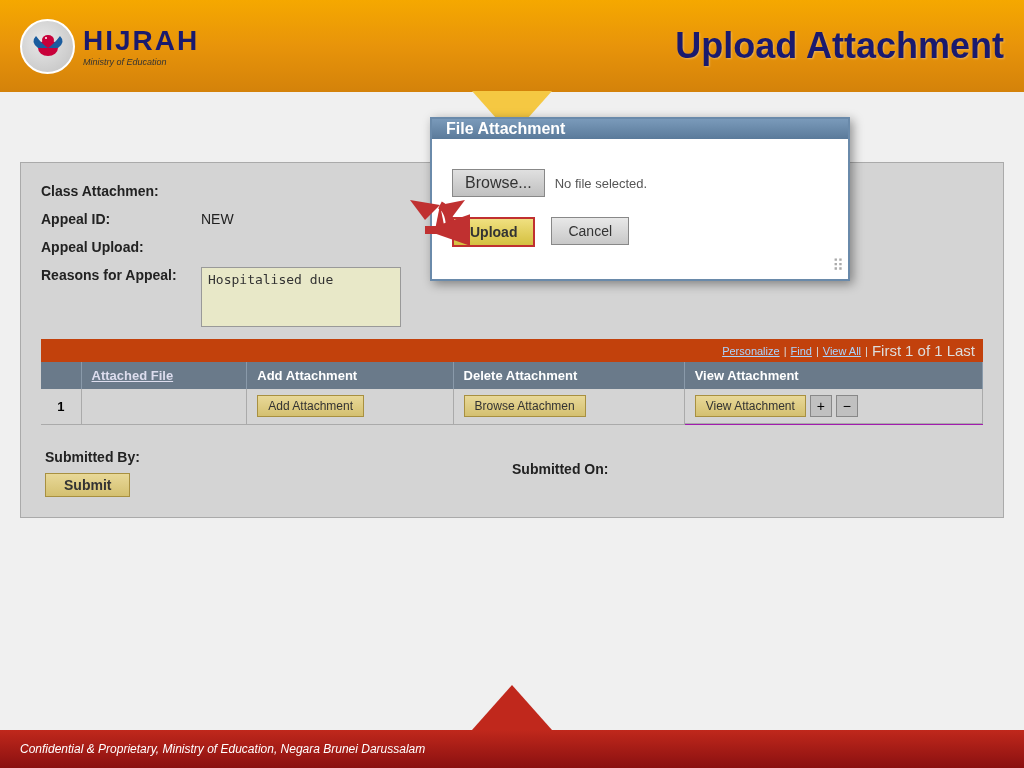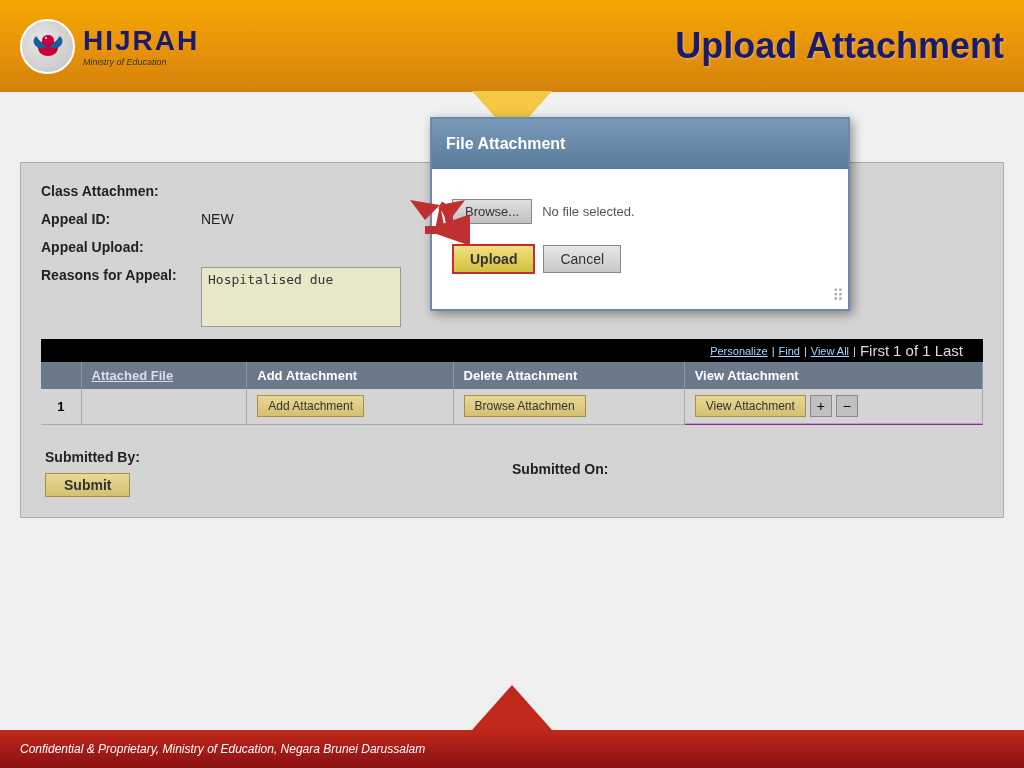--- a/index.html
+++ b/index.html
@@ -130,24 +130,24 @@
       resize: none;
       color: #333;
     }
 
     
     .table-section {
       margin-top: 8px;
     }
 
     .table-toolbar {
-      background: #000000;
+      background: #c2410c;
       color: #ddd;
       font-size: 11px;
-      padding: 3px 20px;
+      padding: 3px 8px;
       display: flex;
       justify-content: flex-end;
       align-items: center;
       gap: 4px;
     }
 
     .table-toolbar a {
       color: #aad4ff;
       text-decoration: underline;
       cursor: pointer;
@@ -263,54 +263,54 @@
       border: 2px solid #6a8aaa;
       box-shadow: 3px 3px 10px rgba(0,0,0,0.4);
       z-index: 200;
     }
 
     .modal-header {
       background: linear-gradient(to bottom, #7a9aba, #5a7a9a);
       color: #fff;
       font-size: 16px;
       font-weight: bold;
-      padding: 16px 14px;
+      padding: 1px 14px;
     }
 
     .modal-body {
       padding: 30px 20px 20px;
       background: #fff;
       min-height: 140px;
     }
 
     .modal-file-row {
       display: flex;
       align-items: center;
       gap: 10px;
       margin-bottom: 20px;
     }
 
     .btn-browse {
       background: linear-gradient(to bottom, #e0e0e0, #c0c0c0);
       border: 1px solid #888;
       padding: 4px 12px;
-      font-size: 13px;
+      font-size: 16px;
       cursor: pointer;
       color: #333;
     }
 
     .file-status {
       font-size: 13px;
       color: #555;
     }
 
     .modal-action-row {
       display: flex;
-      gap: 8px;
-      align-items: center;
+      gap: 16px;
+      align-items: flex-start;
     }
 
     .btn-upload {
       background: linear-gradient(to bottom, #f0e080, #d4c040);
       border: 2px solid #c03030;
       padding: 5px 16px;
       font-size: 14px;
       cursor: pointer;
       color: #333;
       font-weight: bold;

